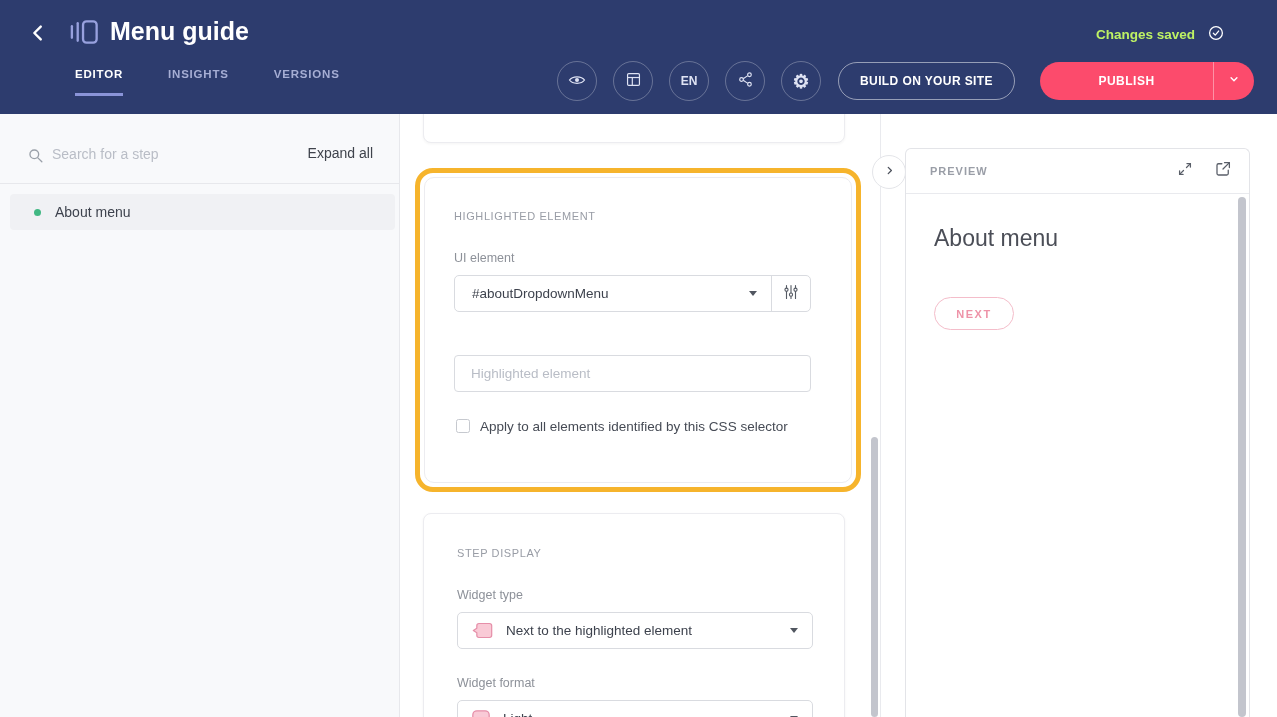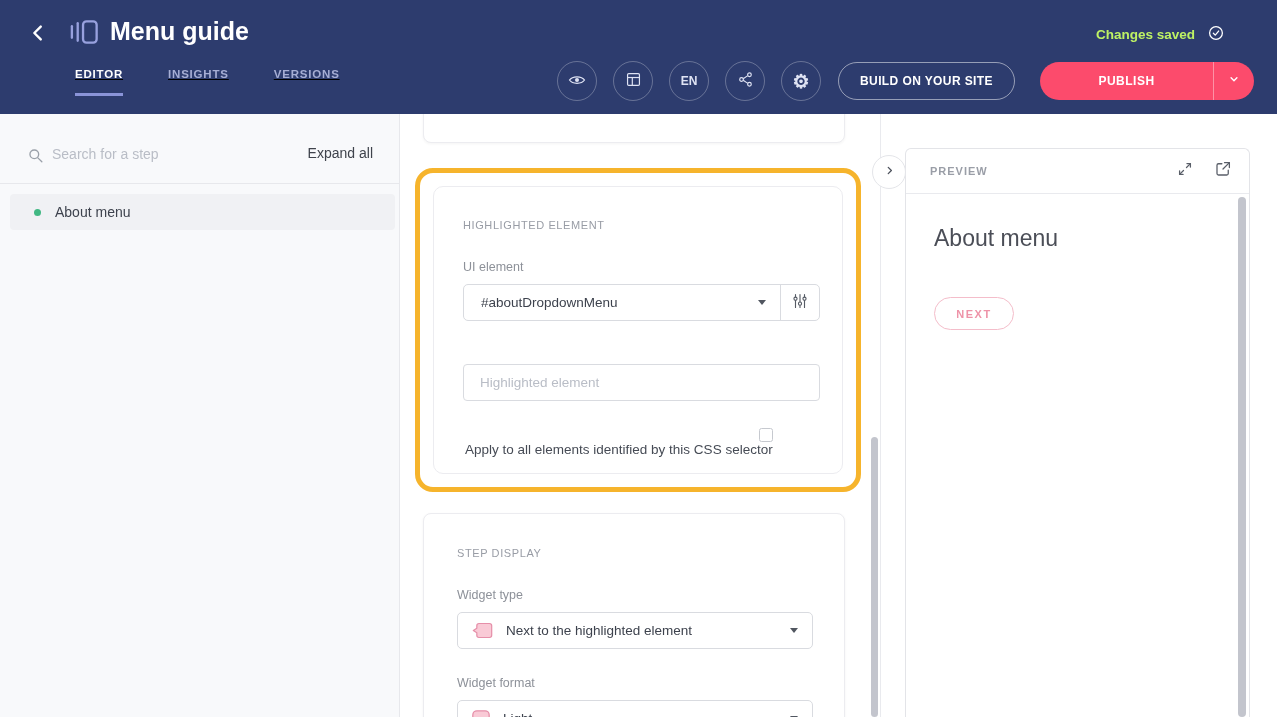--- a/index.html
+++ b/index.html
@@ -8,21 +8,21 @@
   #app { position:relative; width:1277px; height:717px; background:#fff; overflow:hidden; }
 
   
   .navbar { position:absolute; left:0; top:0; width:1277px; height:114px; background:#2d3c6e; }
   .back-btn { position:absolute; left:24px; top:21px; width:28px; height:28px; display:flex;
     align-items:center; justify-content:center; cursor:pointer; }
   .title-icon { position:absolute; left:68px; top:18px; }
   .page-title { position:absolute; left:110px; top:17px; font-size:25px; font-weight:600; color:#ffffff; }
   .status { position:absolute; right:52px; top:24px; display:flex; align-items:center; gap:12px;
     color:#bef264; font-size:13.5px; font-weight:700; }
-  .tabs { position:absolute; left:75px; top:68px; display:flex; gap:45px;text-decoration:underline; }
+  .tabs { position:absolute; left:75px; top:68px; display:flex; gap:45px; }
   .tab { font-size:11.5px; font-weight:700; letter-spacing:.8px; color:#a6aed4;
     padding-bottom:13px; border-bottom:3px solid transparent; cursor:pointer; }
   .tab.active { color:#ffffff; border-bottom-color:#8a94d8; }
   .nav-icons { position:absolute; left:557px; top:61px; display:flex; gap:16px; }
   .circle-btn { width:40px; height:40px; border-radius:50%; border:1px solid rgba(255,255,255,.28);
     display:flex; align-items:center; justify-content:center; color:#dfe3f4; cursor:pointer;
     font-size:12px; font-weight:700; }
   .gear-glyph { font-size:19px; line-height:1; color:#dfe3f4; }
   .build-btn { position:absolute; left:838px; top:62px; width:177px; height:38px; border-radius:19px;
     border:1px solid rgba(255,255,255,.5); color:#ffffff; font-size:12px; font-weight:700;
@@ -52,42 +52,42 @@
   .dot-green { background:#41b883; }
   .dot-navy { background:#454f63; }
 
   
   .main { position:absolute; left:400px; top:114px; width:481px; height:603px; background:#fff;
     border-right:1px solid #e9eaee; overflow:hidden; }
   .card { background:#fff; border:1px solid #ececf0; border-radius:8px;
     box-shadow:0 1px 3px rgba(32,33,36,.05); }
   .card-top { position:absolute; left:23px; top:-62px; width:422px; height:91px; }
   .ring { position:absolute; left:15px; top:54px; width:446px; height:324px;
-    border:5px solid #f6b42c; border-radius:18px; padding:13px; }
+    border:5px solid #f6b42c; border-radius:18px; padding:4px; }
   .ring-card { width:100%; height:100%; background:#fff; border:1px solid #ececf0; border-radius:10px;
     position:relative; }
   .section-title { font-size:11px; font-weight:400; letter-spacing:.6px; color:#989ca5; }
   .field-label { font-size:12.5px; color:#8d9199; }
   .select { height:37px; border:1px solid #d9dbe0; border-radius:5px; background:#fff; display:flex;
     align-items:center; cursor:pointer; }
   .select-value { flex:1; padding-left:17px; font-size:13.5px; color:#3d424d; white-space:nowrap;
     overflow:hidden; }
   .caret-down { width:0; height:0; border-left:4.5px solid transparent; border-right:4.5px solid transparent;
     border-top:5.5px solid #515660; margin-right:14px; flex:0 0 auto; }
   .select-suffix { width:39px; align-self:stretch; border-left:1px solid #d9dbe0; display:flex;
     align-items:center; justify-content:center; cursor:pointer; }
   .he-title { position:absolute; left:29px; top:32px; }
   .he-ui-label { position:absolute; left:29px; top:73px; }
   .he-select { position:absolute; left:29px; top:97px; width:357px; }
   .he-name-label { position:absolute; left:29px; top:153px;margin-top:24px; }
   .he-name-input { position:absolute; left:29px; top:177px; width:357px; height:37px;
     border:1px solid #d9dbe0; border-radius:4px; padding:0 16px; font-size:13.5px; color:#3d424d;
     outline:none; font-family:"Liberation Sans", sans-serif; }
   .he-name-input::placeholder { color:#b9bdc6; }
-  .he-check-row { position:absolute; left:31px; top:241px; display:flex; align-items:flex-end; gap:0;flex-direction:column; }
+  .he-check-row { position:absolute; left:31px; top:241px; display:flex; align-items:flex-start; gap:10px; }
   .checkbox { width:14px; height:14px; border:1px solid #c6c9cf; border-radius:2.5px; background:#fff;
     cursor:pointer; flex:0 0 auto; }
   .check-label { font-size:13.5px; color:#464b55; }
   .card-step-display { position:absolute; left:23px; top:399px; width:422px; height:330px; }
   .sd-title { position:absolute; left:33px; top:33px; }
   .sd-type-label { position:absolute; left:33px; top:74px; }
   .sd-type-select { position:absolute; left:33px; top:98px; width:356px; }
   .sd-format-label { position:absolute; left:33px; top:162px; }
   .sd-format-select { position:absolute; left:33px; top:186px; width:356px; }
   .select-icon { margin-left:13px; flex:0 0 auto; display:flex; align-items:center; }

